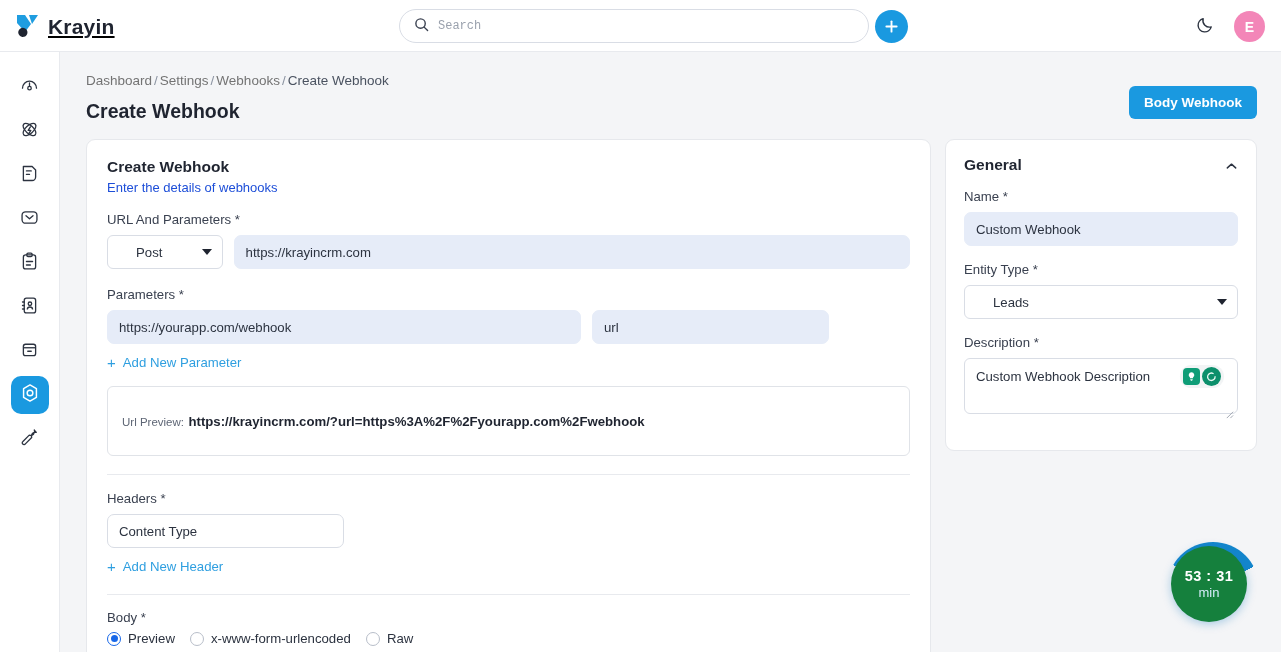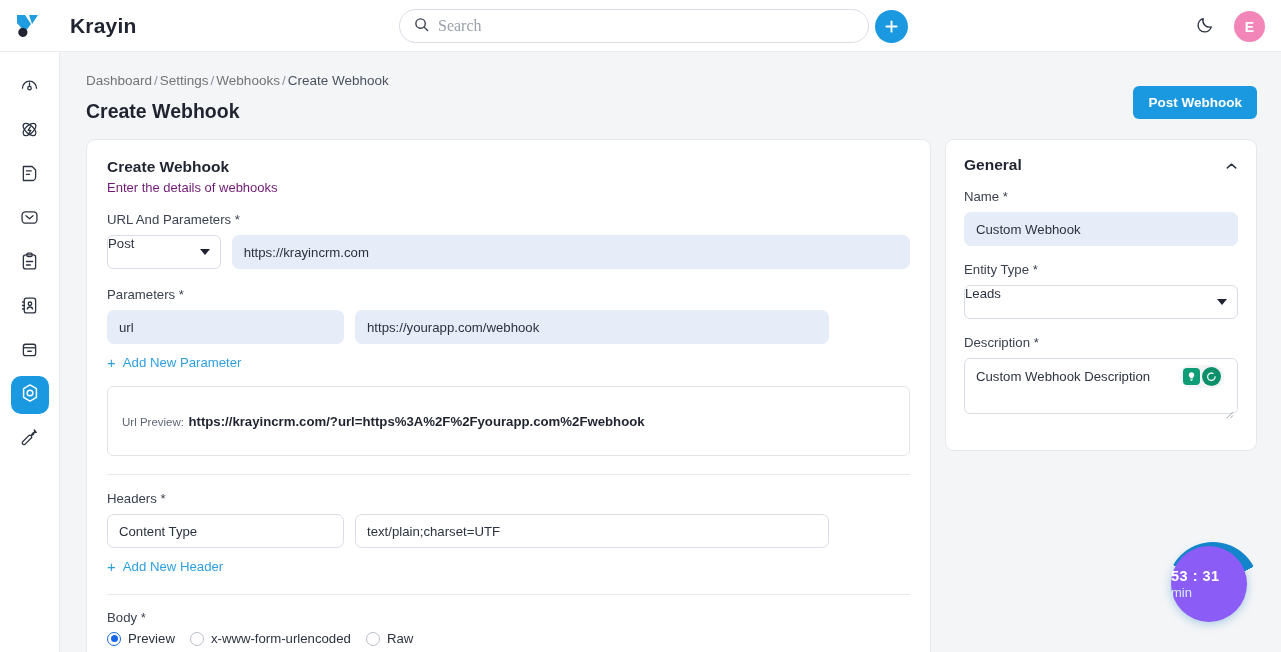--- a/index.html
+++ b/index.html
@@ -10,33 +10,33 @@
     overflow: hidden;
   }
   body { position: relative; }
 
   
   .topbar {
     position: absolute; top: 0; left: 0; width: 1281px; height: 52px;
     background: #ffffff; border-bottom: 1px solid #e8eaee;
     display: flex; align-items: center; z-index: 20;
   }
-  .logo-wrap { display: flex; align-items: center; gap: 24px; margin-left: 16px; }
+  .logo-wrap { display: flex; align-items: flex-end; gap: 2px; margin-left: 16px; text-decoration: underline; }
   .logo-mark { width: 30px; height: 26px; position: relative; }
   .logo-text { font-size: 21px; font-weight: 700; color: #1f2430; letter-spacing: .2px; }
 
   .search-wrap {
     position: absolute; left: 399px; top: 9px;
     width: 470px; height: 34px;
     border: 1px solid #d9dde5; border-radius: 18px; background: #fff;
     display: flex; align-items: center; padding: 0 14px; gap: 9px;
   }
   .search-input {
-    border: none; outline: none; font-size: 16px; color: #6d28d9;
-    background: transparent; width: 100%; font-family: Liberation Serif, serif;
+    border: none; outline: none; font-size: 12px; color: #6d28d9;
+    background: transparent; width: 100%; font-family: Liberation Mono, monospace;
   }
   .search-input::placeholder { color: #9aa1ad; }
 
   .plus-btn {
     position: absolute; left: 875px; top: 10px;
     width: 33px; height: 33px; border-radius: 50%;
     background: #1a99e0; border: none; cursor: pointer;
     display: flex; align-items: center; justify-content: center;
   }
   .moon-btn {
@@ -83,32 +83,32 @@
 
   .cols { display: flex; gap: 14px; padding: 16px 24px 0 26px; }
 
   .card {
     background: #fff; border: 1px solid #e6e8ec; border-radius: 9px;
   }
   .card-main { width: 845px; padding: 18px 20px 20px 20px; }
   .card-side { width: 318px; padding: 16px 18px 18px 18px; height: 312px; }
 
   .card-title { font-size: 15.5px; font-weight: 700; color: #1f2430; }
-  .card-sub { font-size: 13px; color: #701a75; margin-top: 4px; }
+  .card-sub { font-size: 13px; color: #1d4ed8; margin-top: 4px; }
 
   .field-label {
     font-size: 13.2px; color: #3a4150; margin-bottom: 8px; display: block;
   }
 
   .row { display: flex; gap: 11px; }
 
   .sel {
     position: relative; width: 118px; height: 34px;
     border: 1px solid #d9dde5; border-radius: 6px; background: #fff;
-    display: flex; padding: 0 0;
+    display: flex; align-items: center; padding: 0 28px;
     font-size: 13.2px; color: #2c3340; cursor: pointer;
   }
   .caret {
     position: absolute; right: 10px; top: 50%; transform: translateY(-50%);
     width: 0; height: 0; border-left: 5px solid transparent;
     border-right: 5px solid transparent; border-top: 6px solid #1f2430;
   }
 
   .inp {
     height: 34px; border: 1px solid #d9dde5; border-radius: 7px;
@@ -191,22 +191,22 @@
   .timer {
     position: absolute; right: 22px; bottom: 18px;
     width: 92px; height: 92px;
   }
   .timer-ring {
     position: absolute; inset: 0; border-radius: 50%;
     background: conic-gradient(#1486cc 0deg 62deg, rgba(26,153,224,0) 62deg 300deg, #1486cc 300deg 360deg);
   }
   .timer-face {
     position: absolute; left: 4px; top: 4px; width: 76px; height: 76px;
-    border-radius: 50%; background: #8b5cf6; color: #fff;
-    display: flex; flex-direction: column; justify-content: center;
+    border-radius: 50%; background: #15803d; color: #fff;
+    display: flex; flex-direction: column; align-items: center; justify-content: center;
     box-shadow: 0 2px 10px rgba(20,120,190,.35); cursor: pointer;
   }
   .timer-time { font-size: 14.5px; font-weight: 600; letter-spacing: .5px; }
   .timer-unit { font-size: 13px; color: #d6edfb; margin-top: 1px; }
 </style>
 </head>
 <body>
 
 <div class="topbar">
   <div class="logo-wrap">
@@ -336,21 +336,21 @@
 
 <div class="content">
 
   <div class="page-head">
     <div class="breadcrumb">
       <a>Dashboard</a><span class="sep">/</span><a>Settings</a><span class="sep">/</span><a>Webhooks</a><span class="sep">/</span><span class="current">Create Webhook</span>
     </div>
     <div class="page-title">Create Webhook</div>
   </div>
 
-  <button class="save-btn">Post Webhook</button>
+  <button class="save-btn">Body Webhook</button>
 
   <div class="cols">
 
     <div class="card card-main">
       <div class="card-title">Create Webhook</div>
       <div class="card-sub">Enter the details of webhooks</div>
 
       <div style="margin-top:17px;">
         <label class="field-label">URL And Parameters *</label>
         <div class="row">
@@ -358,41 +358,40 @@
             <span>Post</span>
             <span class="caret"></span>
           </div>
           <input class="inp filled" style="width: 704px;" value="https://krayincrm.com">
         </div>
       </div>
 
       <div style="margin-top:18px;">
         <label class="field-label">Parameters *</label>
         <div class="row">
+          <input class="inp filled" style="width: 474px;" value="https://yourapp.com/webhook">
           <input class="inp filled" style="width: 237px;" value="url">
-          <input class="inp filled" style="width: 474px;" value="https://yourapp.com/webhook">
         </div>
         <div class="add-link">
           <span class="pl">+</span>
           <span>Add New Parameter</span>
         </div>
       </div>
 
       <div class="preview-box">
         <span class="preview-label">Url Preview:</span>
         <span class="preview-url">https://krayincrm.com/?url=https%3A%2F%2Fyourapp.com%2Fwebhook</span>
       </div>
 
       <div class="hr"></div>
 
       <div style="margin-top:16px;">
         <label class="field-label">Headers *</label>
         <div class="row">
           <input class="inp" style="width: 237px;" value="Content Type">
-          <input class="inp" style="width: 474px;" value="text/plain;charset=UTF">
         </div>
         <div class="add-link">
           <span class="pl">+</span>
           <span>Add New Header</span>
         </div>
       </div>
 
       <div class="hr"></div>
 
       <div style="margin-top:15px;">

